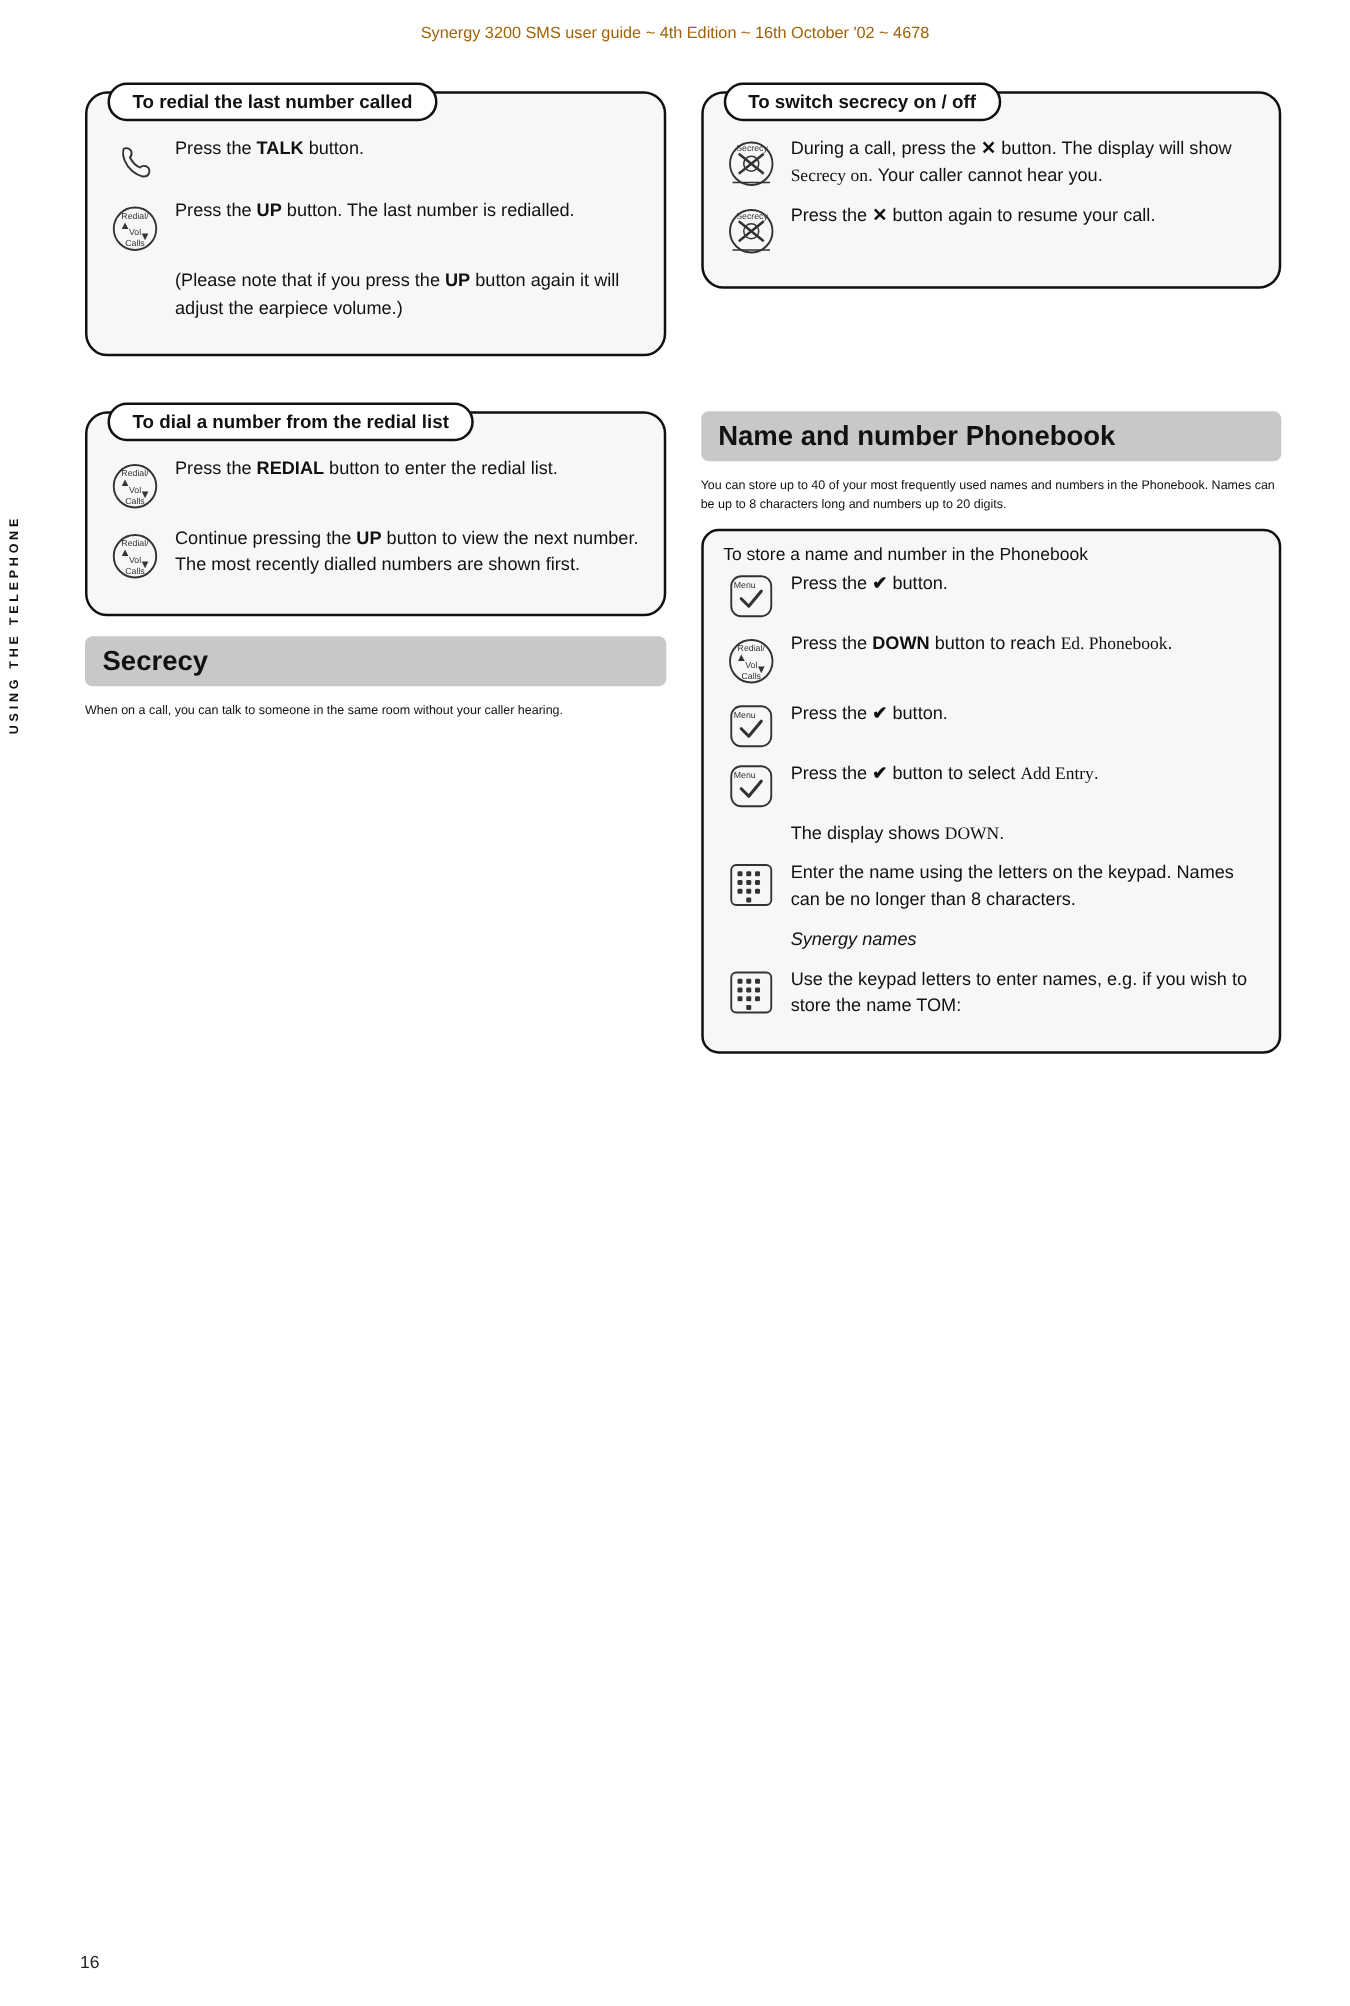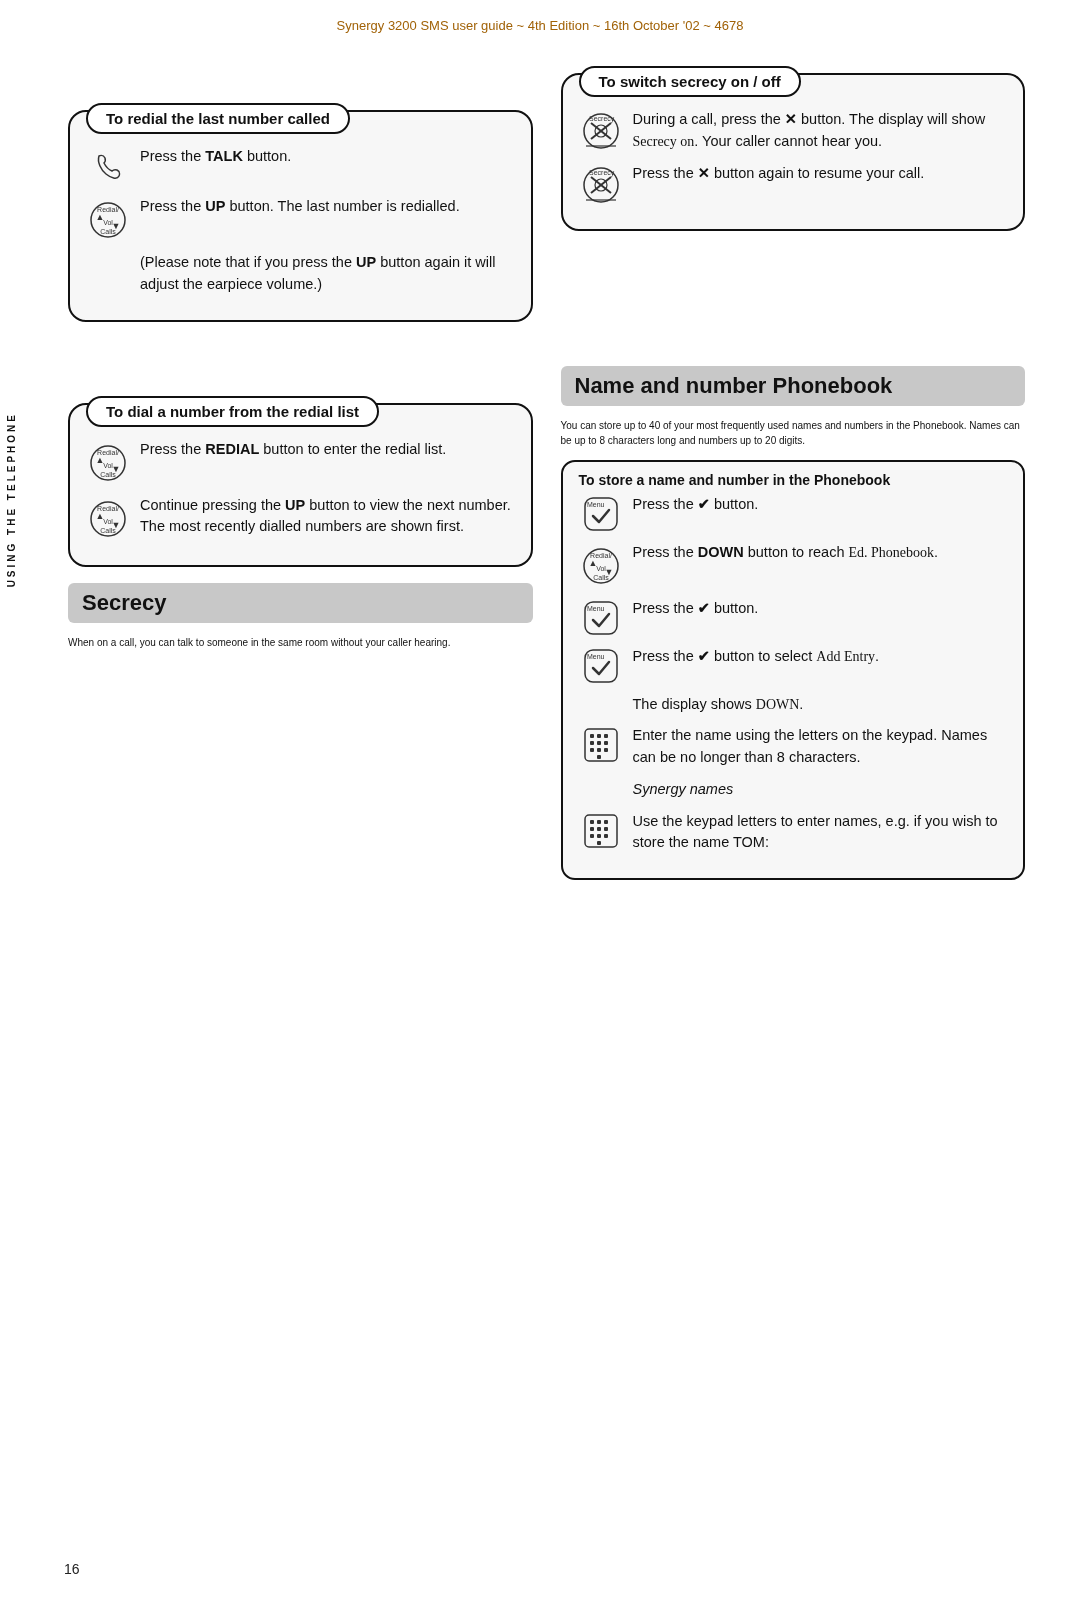--- a/index.html
+++ b/index.html
@@ -29,21 +29,21 @@
     .main-content {
       padding: 30px 55px 40px 68px;
     }
 
     
     .two-col {
       display: flex;
       gap: 28px;
       margin-bottom: 28px;
     }
-    .col-left { flex: 1; margin-top: 37px; }
+    .col-left { flex: 1; }
     .col-right { flex: 1; }
 
     
     .instr-box {
       border: 2px solid #111;
       border-radius: 18px;
       padding: 0 0 14px 0;
       margin-bottom: 16px;
       background: #f7f7f7;
     }
@@ -92,21 +92,21 @@
 
     
     .phonebook-instr-box {
       border: 2px solid #111;
       border-radius: 14px;
       padding: 0 0 14px 0;
       margin-bottom: 14px;
       background: #f7f7f7;
     }
     .phonebook-instr-title {
-      font-weight: bold;
+      font-weight: normal;
       font-size: 14px;
       padding: 10px 16px 6px 16px;
     }
     .phonebook-instr-body {
       padding: 0 16px 0 16px;
     }
 
     
     .mono {
       font-family: Liberation Serif, serif;

